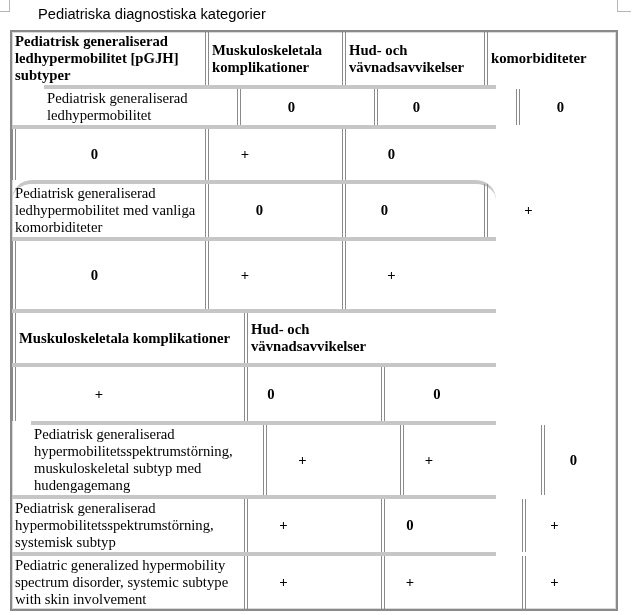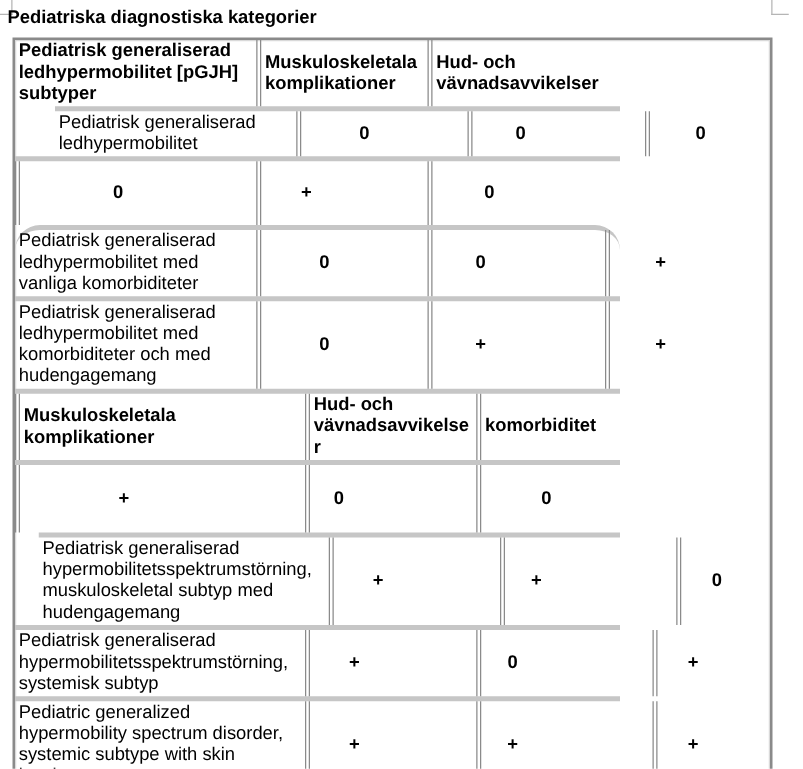--- a/index.html
+++ b/index.html
@@ -4,29 +4,29 @@
 <style>
   html,body{margin:0;padding:0;}
   body{
     width:642px;height:615px;background:#ffffff;position:relative;
     font-family:"Liberation Sans",sans-serif;color:#000;overflow:hidden;
   }
   .corner{position:absolute;top:0;}
   .corner-left{left:0;width:9px;height:11px;border-right:1px solid #b5b5b5;border-bottom:1px solid #b5b5b5;}
   .corner-right{left:617px;width:13px;height:11px;border-left:1px solid #b5b5b5;border-bottom:1px solid #b5b5b5;}
   .doc-title{
-    position:absolute;left:6px;top:6px;
-    font-size:14.7px;font-weight:bold;line-height:17px;white-space:nowrap;
+    position:absolute;left:38px;top:6px;
+    font-size:14.7px;font-weight:normal;line-height:17px;white-space:nowrap;
   }
   .doc-table{
     position:absolute;left:10px;top:30px;width:608px;
     border:2px solid #8a8a8a;box-shadow:inset 0 0 0 1px #d9d9d9;
     box-sizing:border-box;background:#fff;
   }
-  .sect{width:484px;}
+  .sect{width:484px;font-family:Liberation Serif, serif;}
   .row{display:grid;}
   .tblA .row{grid-template-columns:193px 137px 142px 132px;}
   .tblB .row{grid-template-columns:232px 137px 141px 94px;}
   .row + .row, .tblB .row:first-child{border-top:4px solid #c6c6c6;}
   .cell{
     box-sizing:border-box;display:flex;align-items:center;
     font-size:14.7px;line-height:17px;
     padding:1px 2px 1px 3px;overflow:hidden;overflow-wrap:break-word;word-break:break-word;min-width:0;
   }
   .cell.bordered{border-left:4px double #8a8a8a;}
@@ -60,51 +60,50 @@
 
 <div class="doc-title">Pediatriska diagnostiska kategorier</div>
 
 <div class="doc-table">
 
   <div class="sect tblA">
     <div class="row rh">
       <div class="cell hdr lbl">Pediatrisk generaliserad ledhypermobilitet [pGJH] subtyper</div>
       <div class="cell hdr lbl bordered">Muskuloskeletala komplikationer</div>
       <div class="cell hdr lbl bordered">Hud- och vävnadsavvikelser</div>
+      <div class="cell hdr lbl bordered">komorbiditeter</div>
     </div>
     <div class="row r1">
       <div class="cell lbl">Pediatrisk generaliserad ledhypermobilitet</div>
       <div class="cell val bordered vA2">0</div>
       <div class="cell val bordered vA3">0</div>
       <div class="cell val bordered vA4">0</div>
     </div>
     <div class="row r2">
       <div class="cell val bordered vA2">0</div>
       <div class="cell val bordered vA3">+</div>
       <div class="cell val bordered vA4">0</div>
     </div>
     <div class="row r3">
       <div class="cell lbl">Pediatrisk generaliserad ledhypermobilitet med vanliga komorbiditeter</div>
       <div class="cell val bordered vA2">0</div>
       <div class="cell val bordered vA3">0</div>
       <div class="cell val bordered vA4">+</div>
     </div>
     <div class="row r4">
-      <div class="cell lbl">Pediatrisk generaliserad ledhypermobilitet med komorbiditeter och med hudengagemang</div>
       <div class="cell val bordered vA2">0</div>
       <div class="cell val bordered vA3">+</div>
       <div class="cell val bordered vA4">+</div>
     </div>
   </div>
 
   <div class="sect tblB">
     <div class="row rh">
       <div class="cell hdr lbl bordered">Muskuloskeletala komplikationer</div>
       <div class="cell hdr lbl bordered">Hud- och vävnadsavvikelser</div>
-      <div class="cell hdr lbl bordered">komorbiditet</div>
     </div>
     <div class="row r1">
       <div class="cell val bordered vB2">+</div>
       <div class="cell val bordered vB3">0</div>
       <div class="cell val bordered vB4">0</div>
     </div>
     <div class="row r2">
       <div class="cell lbl">Pediatrisk generaliserad hypermobilitetsspektrumstörning, muskuloskeletal subtyp med hudengagemang</div>
       <div class="cell val bordered vB2">+</div>
       <div class="cell val bordered vB3">+</div>

